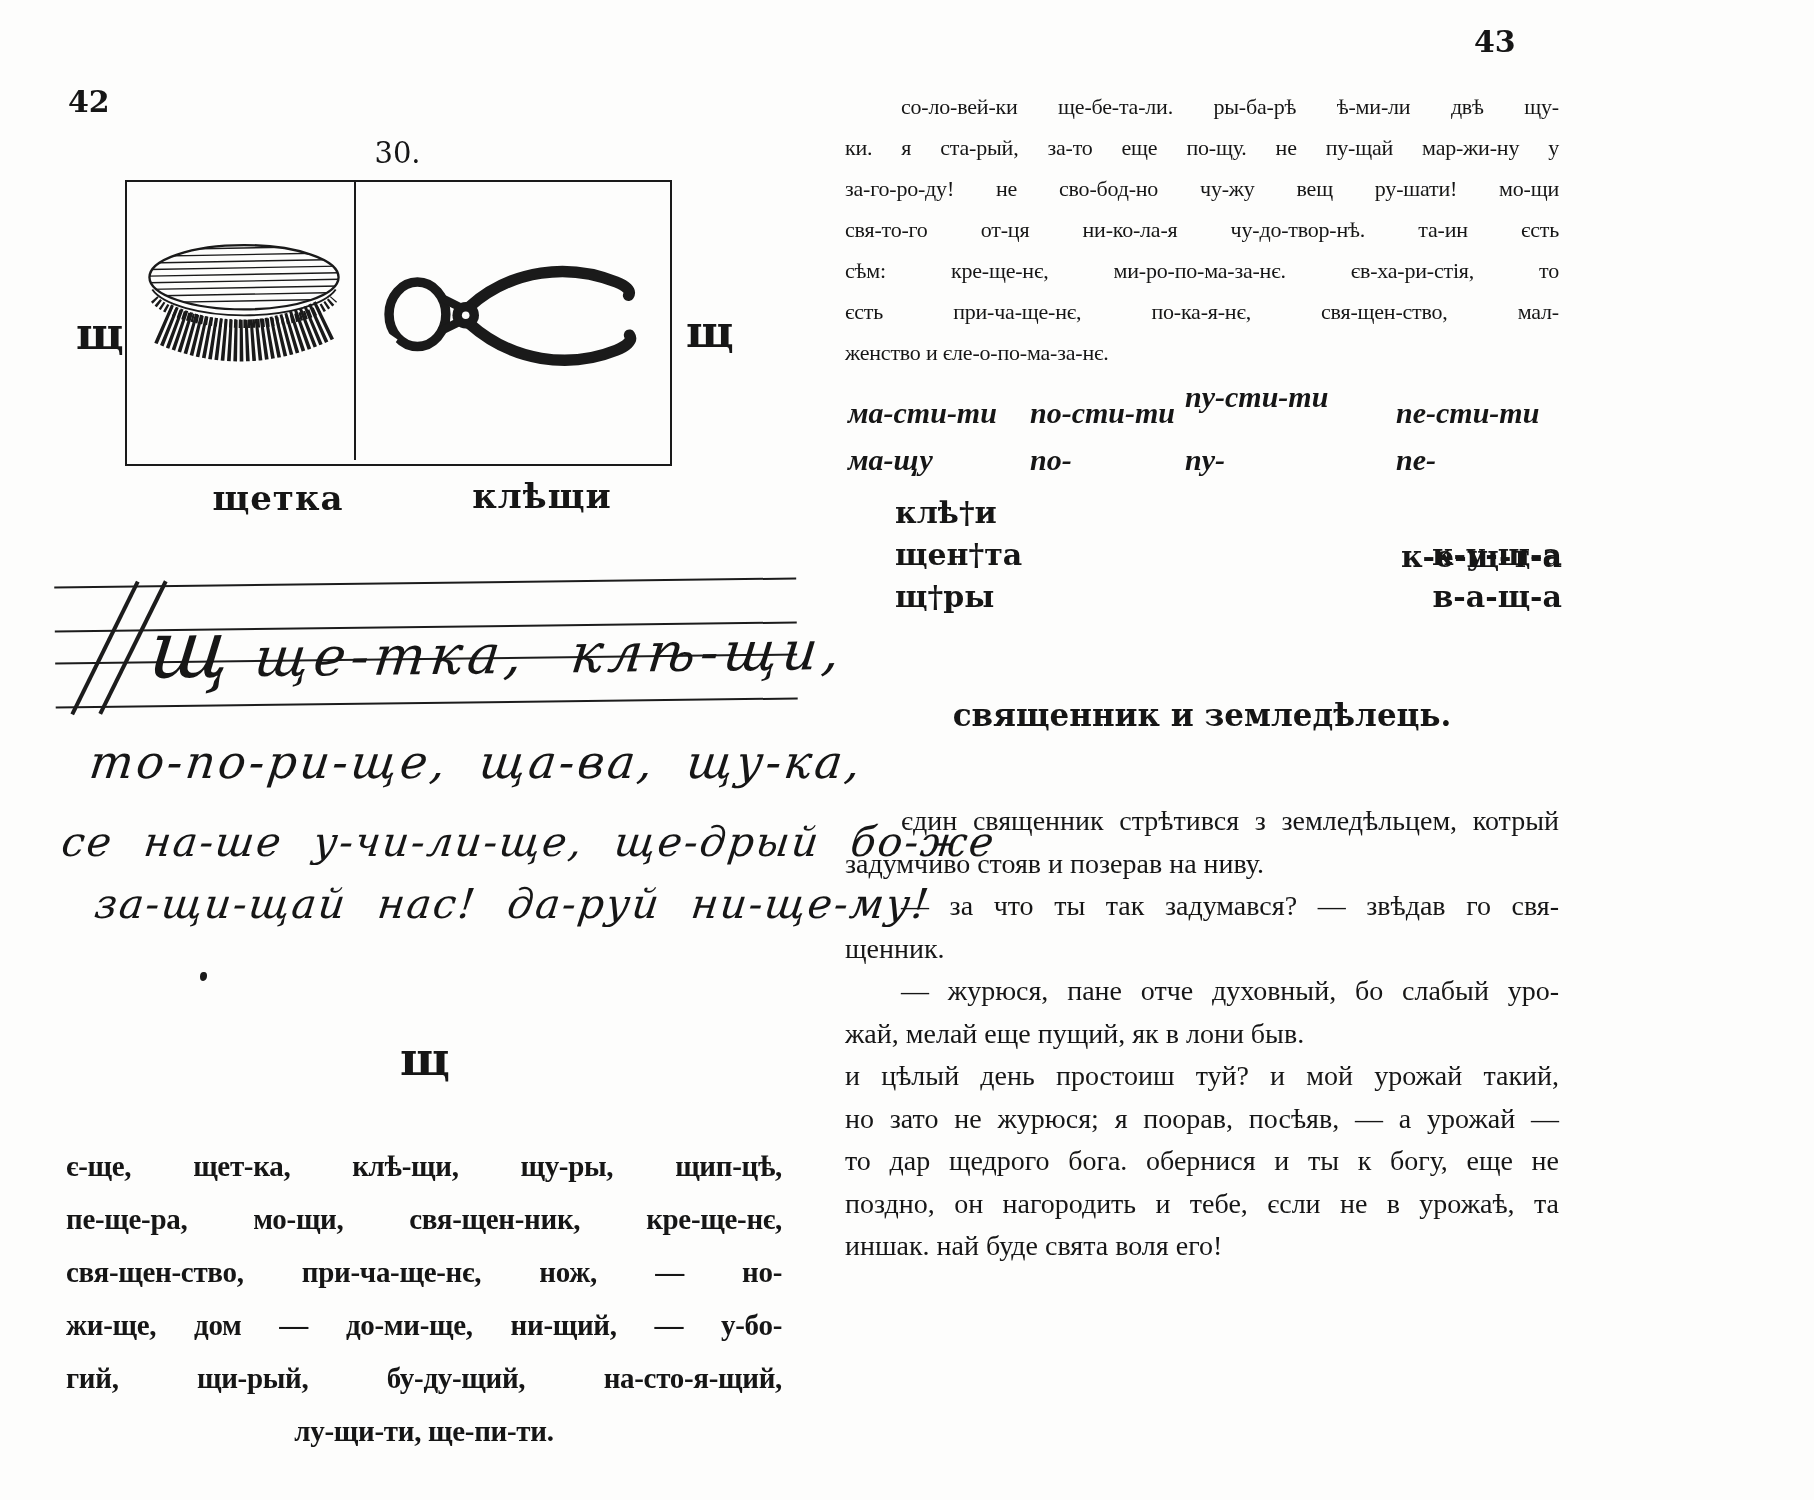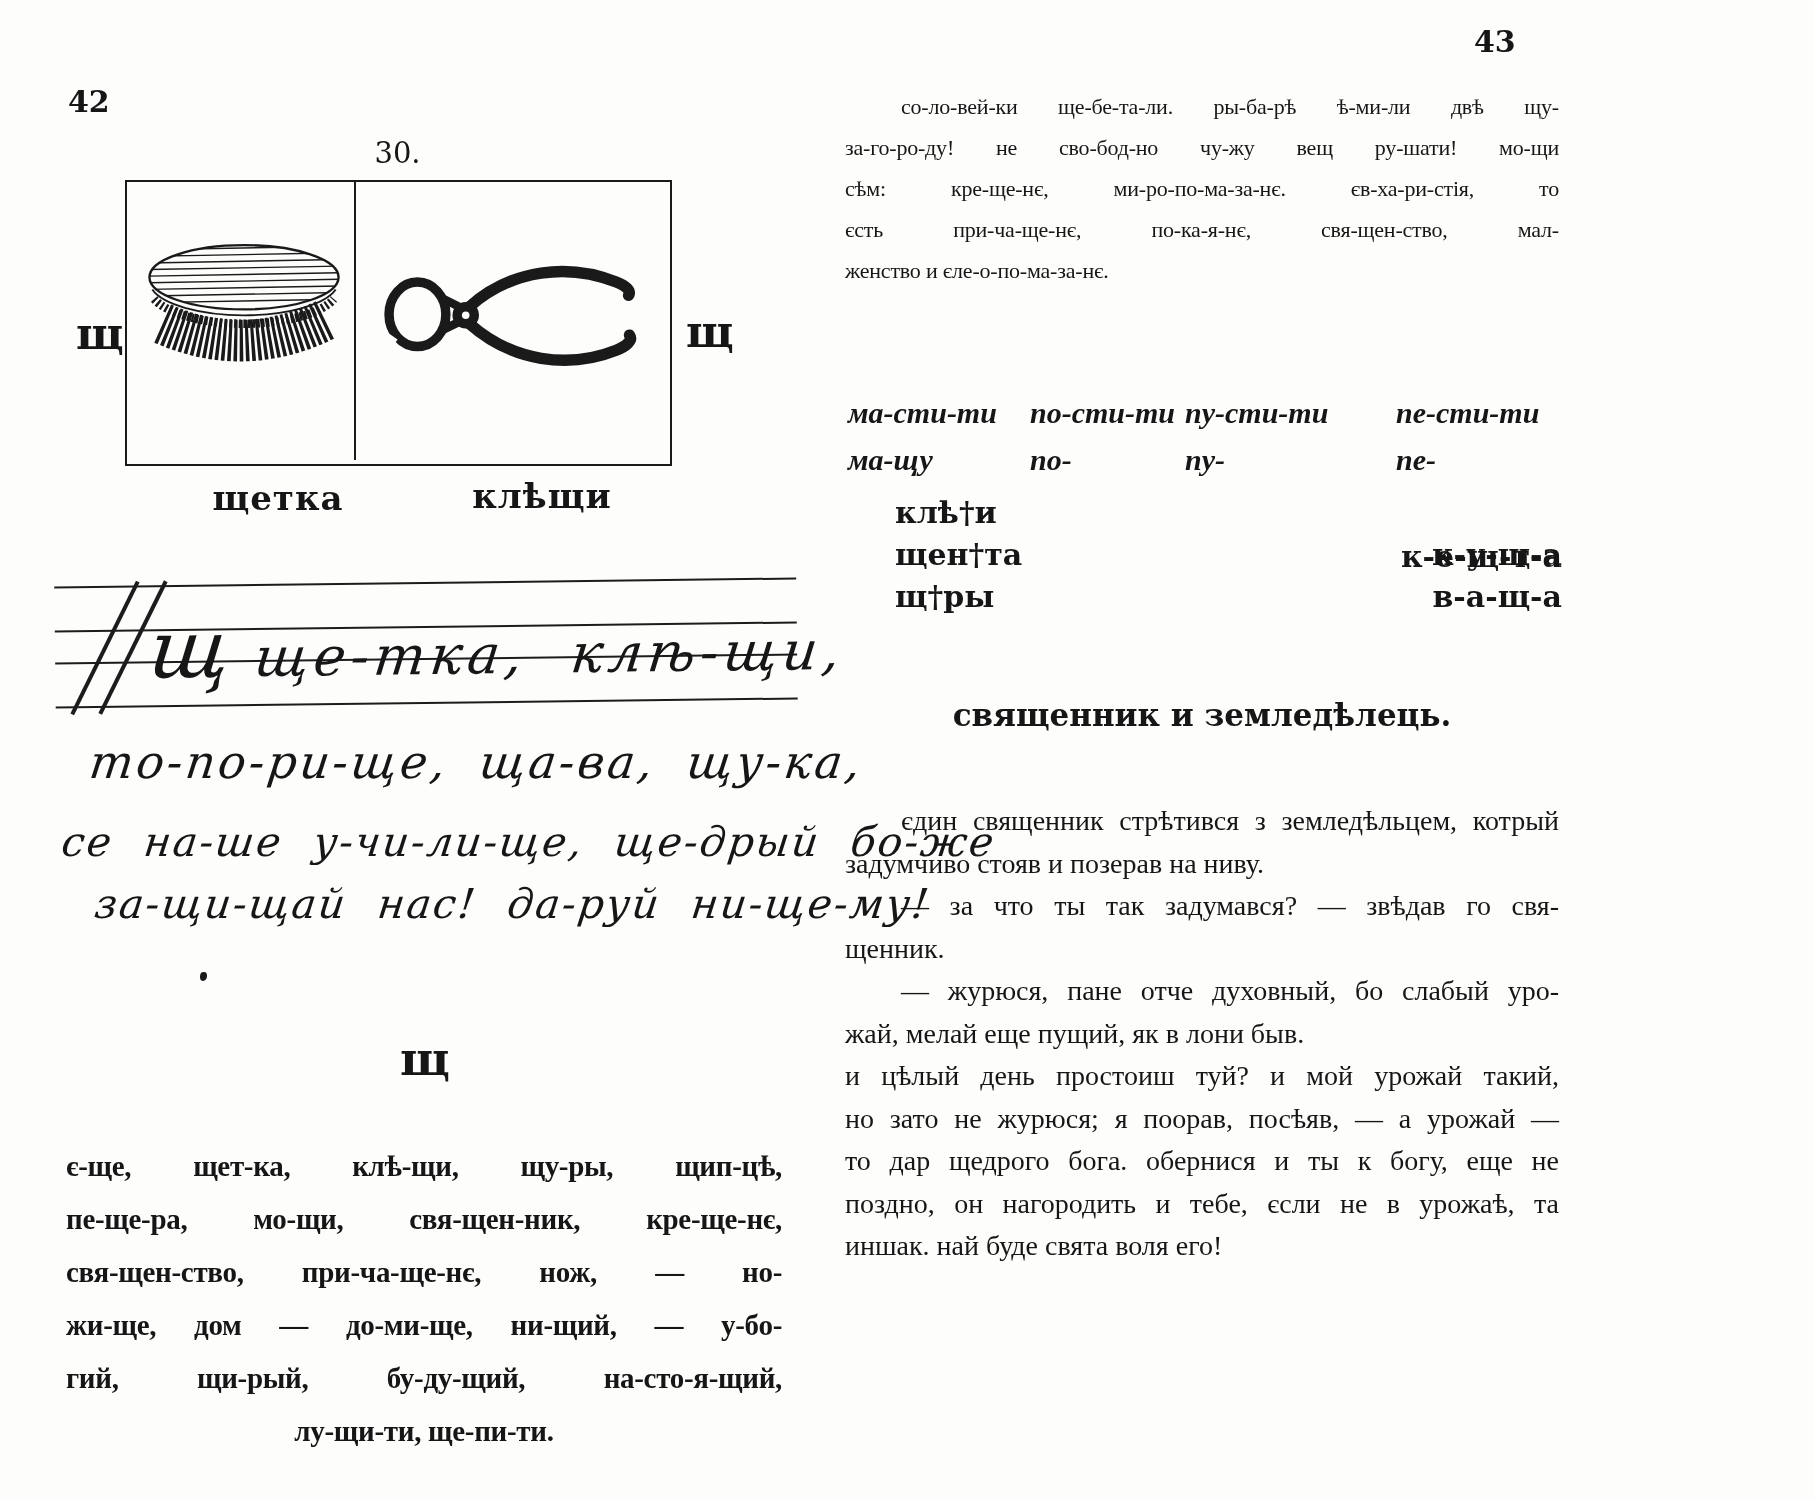--- a/index.html
+++ b/index.html
@@ -134,29 +134,31 @@
     <div class="wl jl">свя-щен-ство, при-ча-ще-нє, нож, — но-</div>
     <div class="wl jl">жи-ще, дом — до-ми-ще, ни-щий, — у-бо-</div>
     <div class="wl jl">гий, щи-рый, бу-ду-щий, на-сто-я-щий,</div>
     <div class="wl ctr">лу-щи-ти, ще-пи-ти.</div>
   </div>
 
   <div class="abs pagenum" style="left:1474px;top:24px;">43</div>
 
   <div class="abs reading">
     <div class="rl jl ind">со-ло-вей-ки ще-бе-та-ли. ры-ба-рѣ ѣ-ми-ли двѣ щу-</div>
+    <div class="rl jl">ки. я ста-рый, за-то еще по-щу. не пу-щай мар-жи-ну у</div>
     <div class="rl jl">за-го-ро-ду! не сво-бод-но чу-жу вещ ру-шати! мо-щи</div>
+    <div class="rl jl">свя-то-го от-ця ни-ко-ла-я чу-до-твор-нѣ. та-ин єсть</div>
     <div class="rl jl">сѣм: кре-ще-нє, ми-ро-по-ма-за-нє. єв-ха-ри-стія, то</div>
     <div class="rl jl">єсть при-ча-ще-нє, по-ка-я-нє, свя-щен-ство, мал-</div>
     <div class="rl">женство и єле-о-по-ма-за-нє.</div>
   </div>
 
   <div class="abs drill" style="left:848px;top:396px;">ма-сти-ти</div>
   <div class="abs drill" style="left:1030px;top:396px;">по-сти-ти</div>
-  <div class="abs drill" style="left:1185px;top:396px;text-align:center;">пу-сти-ти</div>
+  <div class="abs drill" style="left:1185px;top:380px;text-align:center;">пу-сти-ти</div>
   <div class="abs drill" style="left:1396px;top:396px;">пе-сти-ти</div>
   <div class="abs drill" style="left:848px;top:443px;">ма-щу</div>
   <div class="abs drill" style="left:1030px;top:443px;">по-</div>
   <div class="abs drill" style="left:1185px;top:443px;">пу-</div>
   <div class="abs drill" style="left:1396px;top:443px;">пе-</div>
 
   <div class="abs fillrow" style="left:895px;top:495px;">клѣ†и</div>
   <div class="abs fillrow" style="left:895px;top:537px;">щен†та</div>
   <div class="abs fillrow" style="left:895px;top:579px;">щ†ры</div>
   <div class="abs fillrow" style="left:1300px;top:495px;width:262px;text-align:right;margin-top:44px;">к-е-щ-т-а</div>

